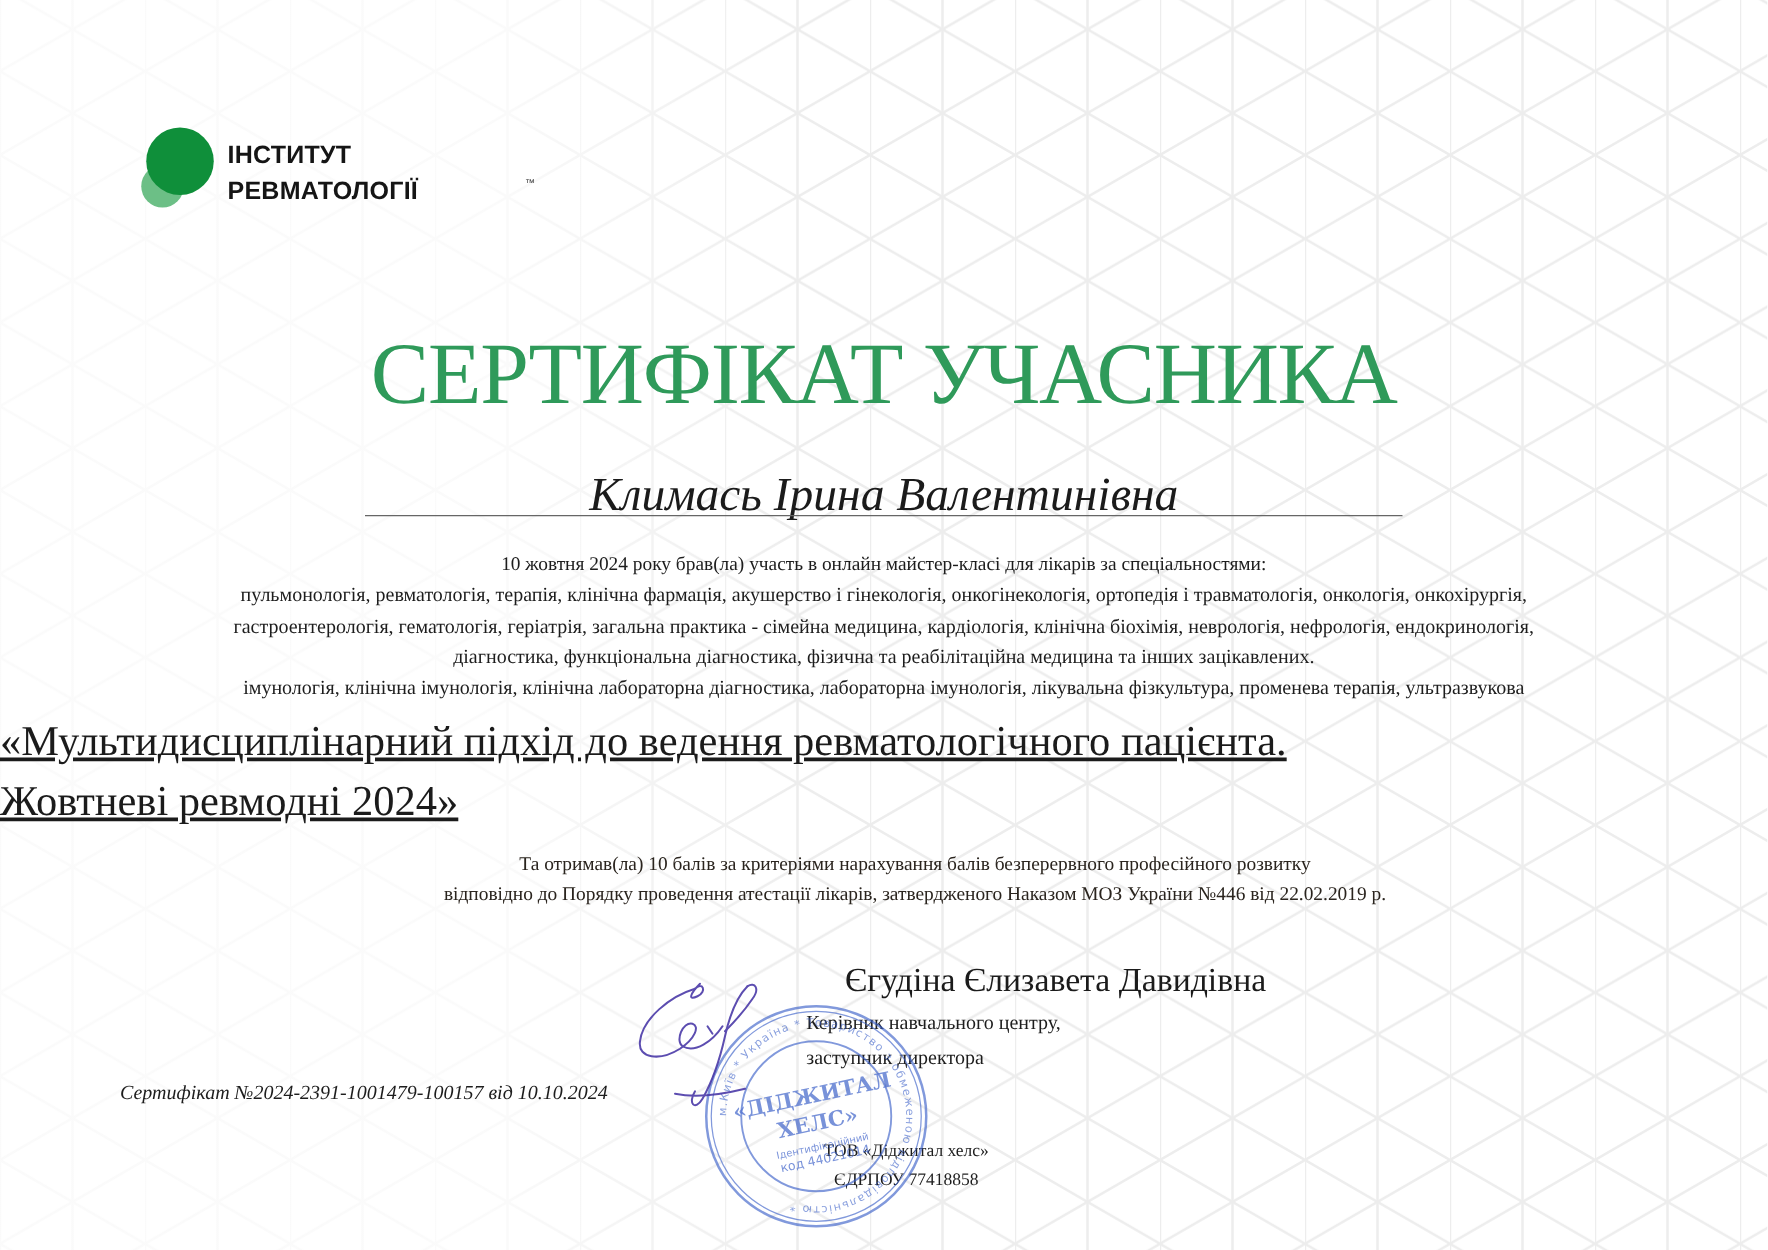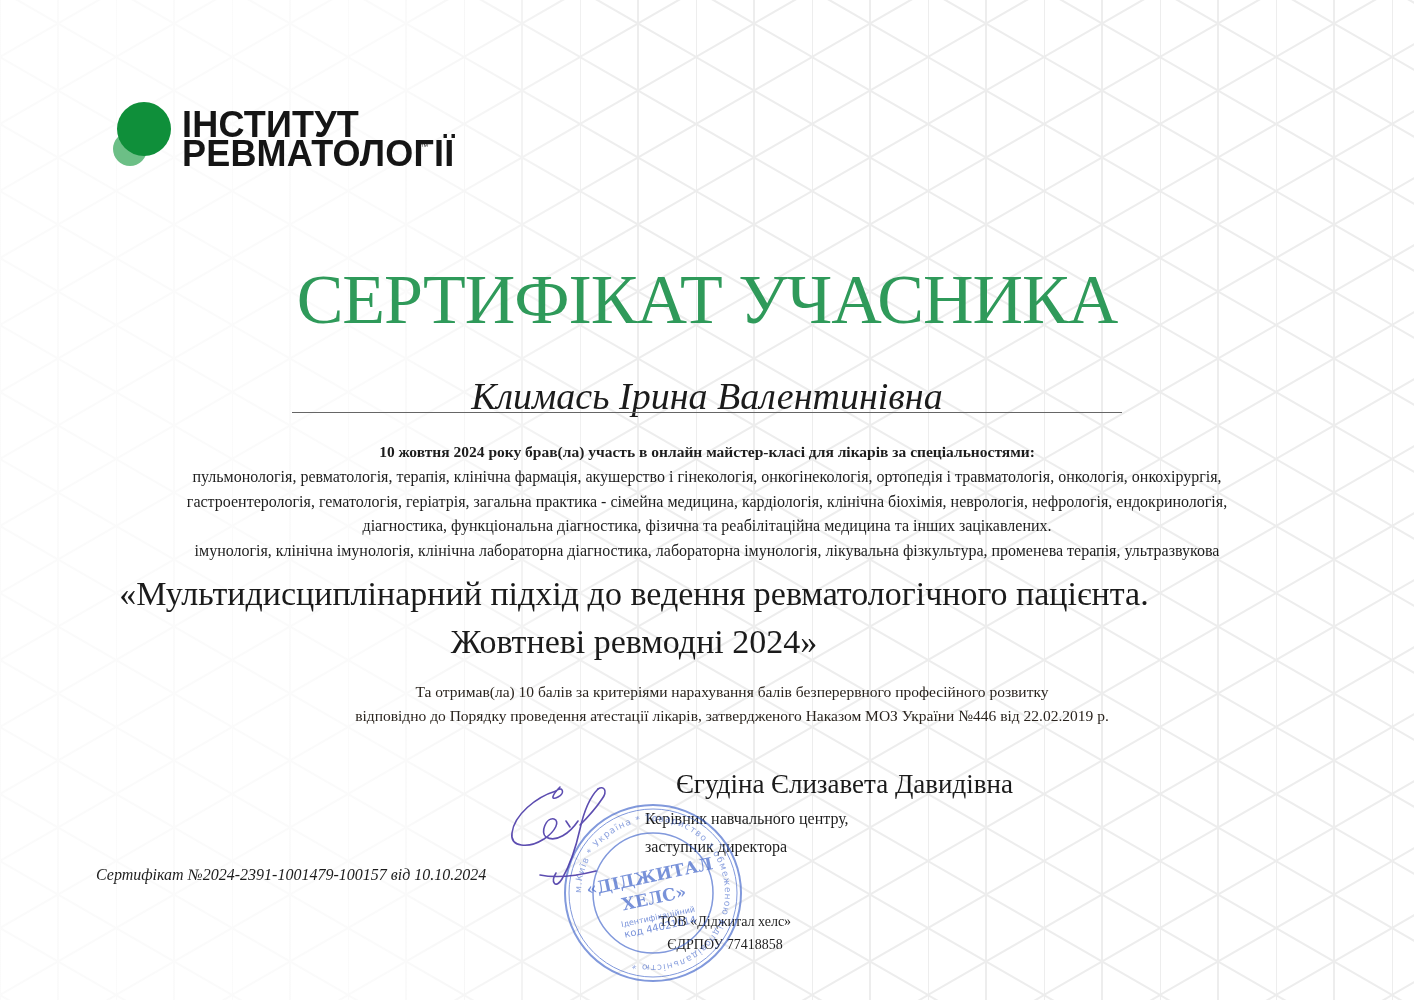--- a/index.html
+++ b/index.html
@@ -53,21 +53,21 @@
       height: 34px;
       border-radius: 50%;
       z-index: 1;
     }
     .logo-text {
       position: absolute;
       left: 70px;
       top: 10px;
       font-family: "Liberation Sans", "DejaVu Sans", sans-serif;
       font-weight: bold;
-      font-size: 36px;
+      font-size: 20px;
       line-height: 29px;
       color: #151515;
       letter-spacing: 0.2px;
     }
     .logo-text .line {
       display: block;
       white-space: nowrap;
     }
     .logo-tm {
       position: absolute;
@@ -114,42 +114,41 @@
 
     .intro {
       position: absolute;
       left: 0;
       top: 441px;
       width: 1414px;
       text-align: center;
       font-size: 15.5px;
       line-height: 22px;
       color: #1d1d1d;
-      font-weight: bold;
     }
     .specialties {
       position: absolute;
       left: 30px;
       top: 465px;
       width: 1354px;
       text-align: center;
       font-size: 16px;
       line-height: 24.5px;
       color: #1d1d1d;
     }
 
     .course {
       position: absolute;
       left: 0;
       top: 570px;
       width: 1268px;
-      text-align: center;
       font-size: 34px;
       line-height: 48px;
       color: #1b1b1b;
+      text-decoration: underline;
     }
 
     .credits {
       position: absolute;
       left: 0;
       top: 680px;
       width: 1414px;
       text-align: center;
       font-size: 15.5px;
       line-height: 24px;

